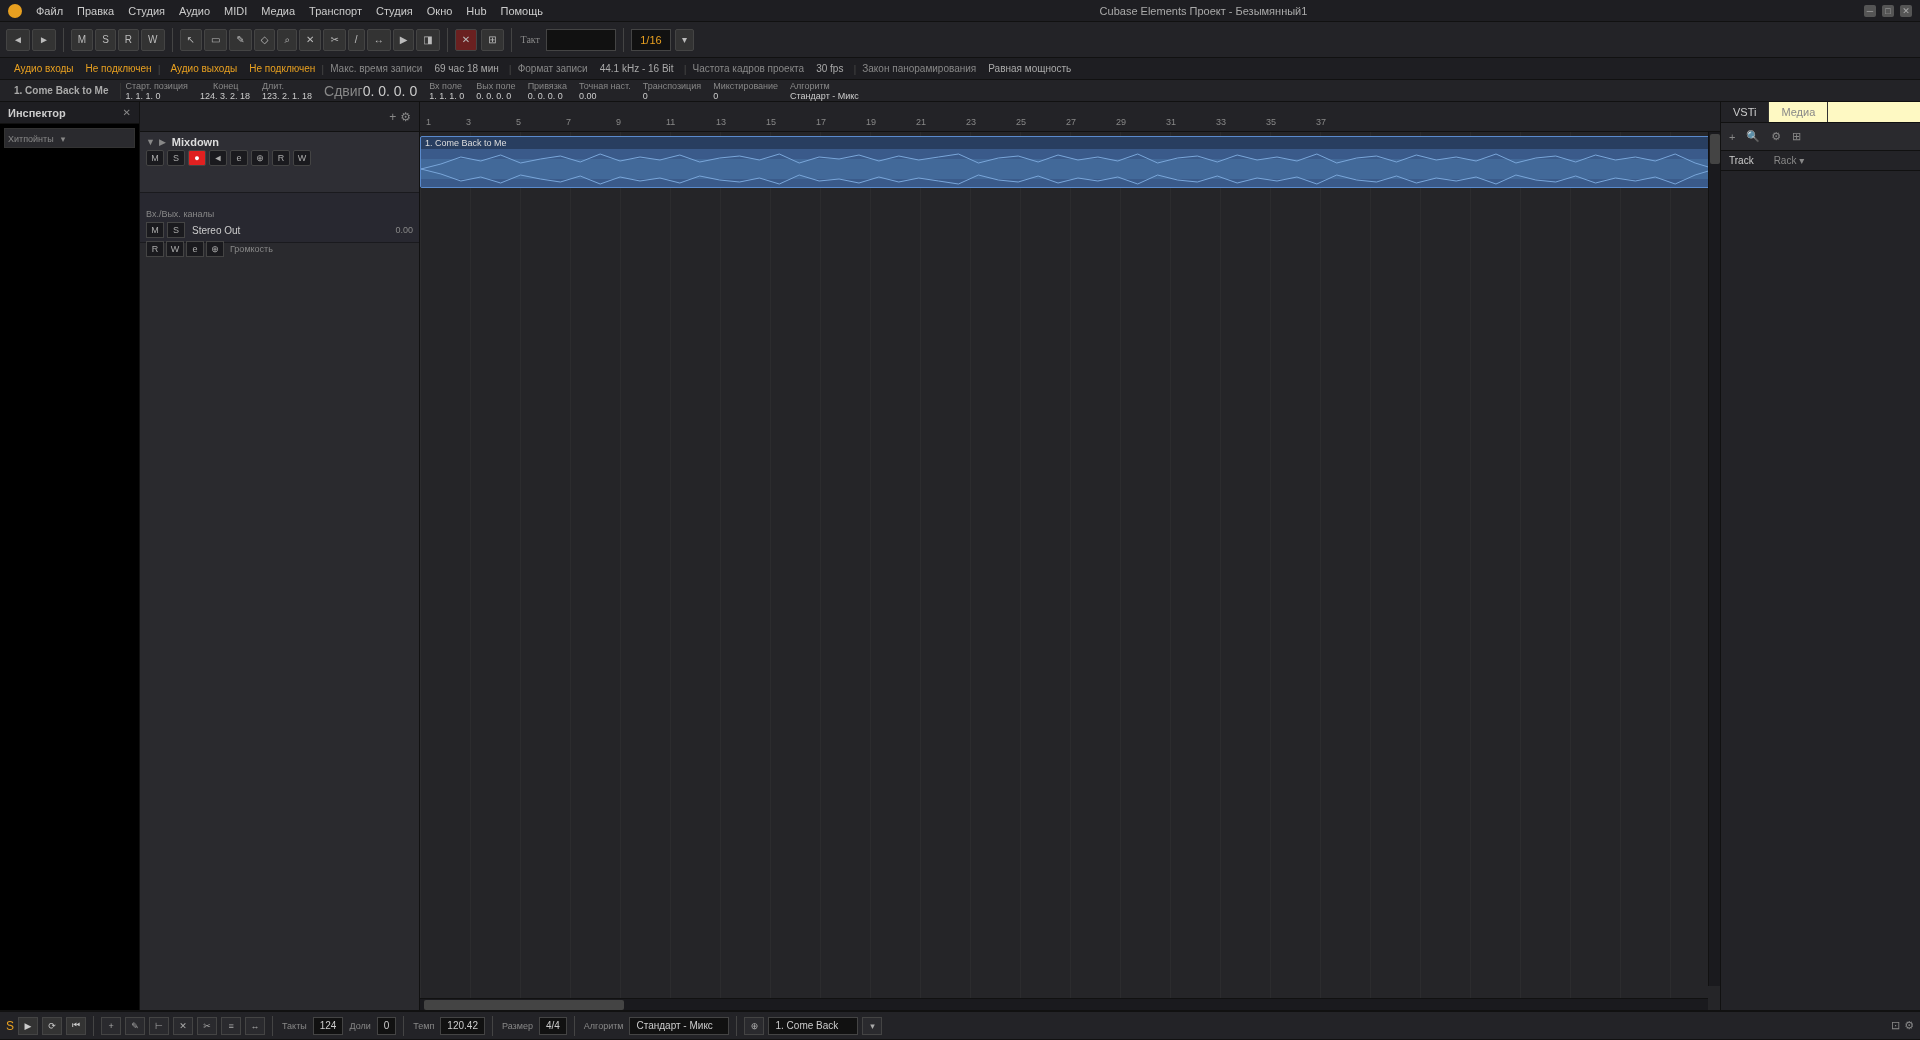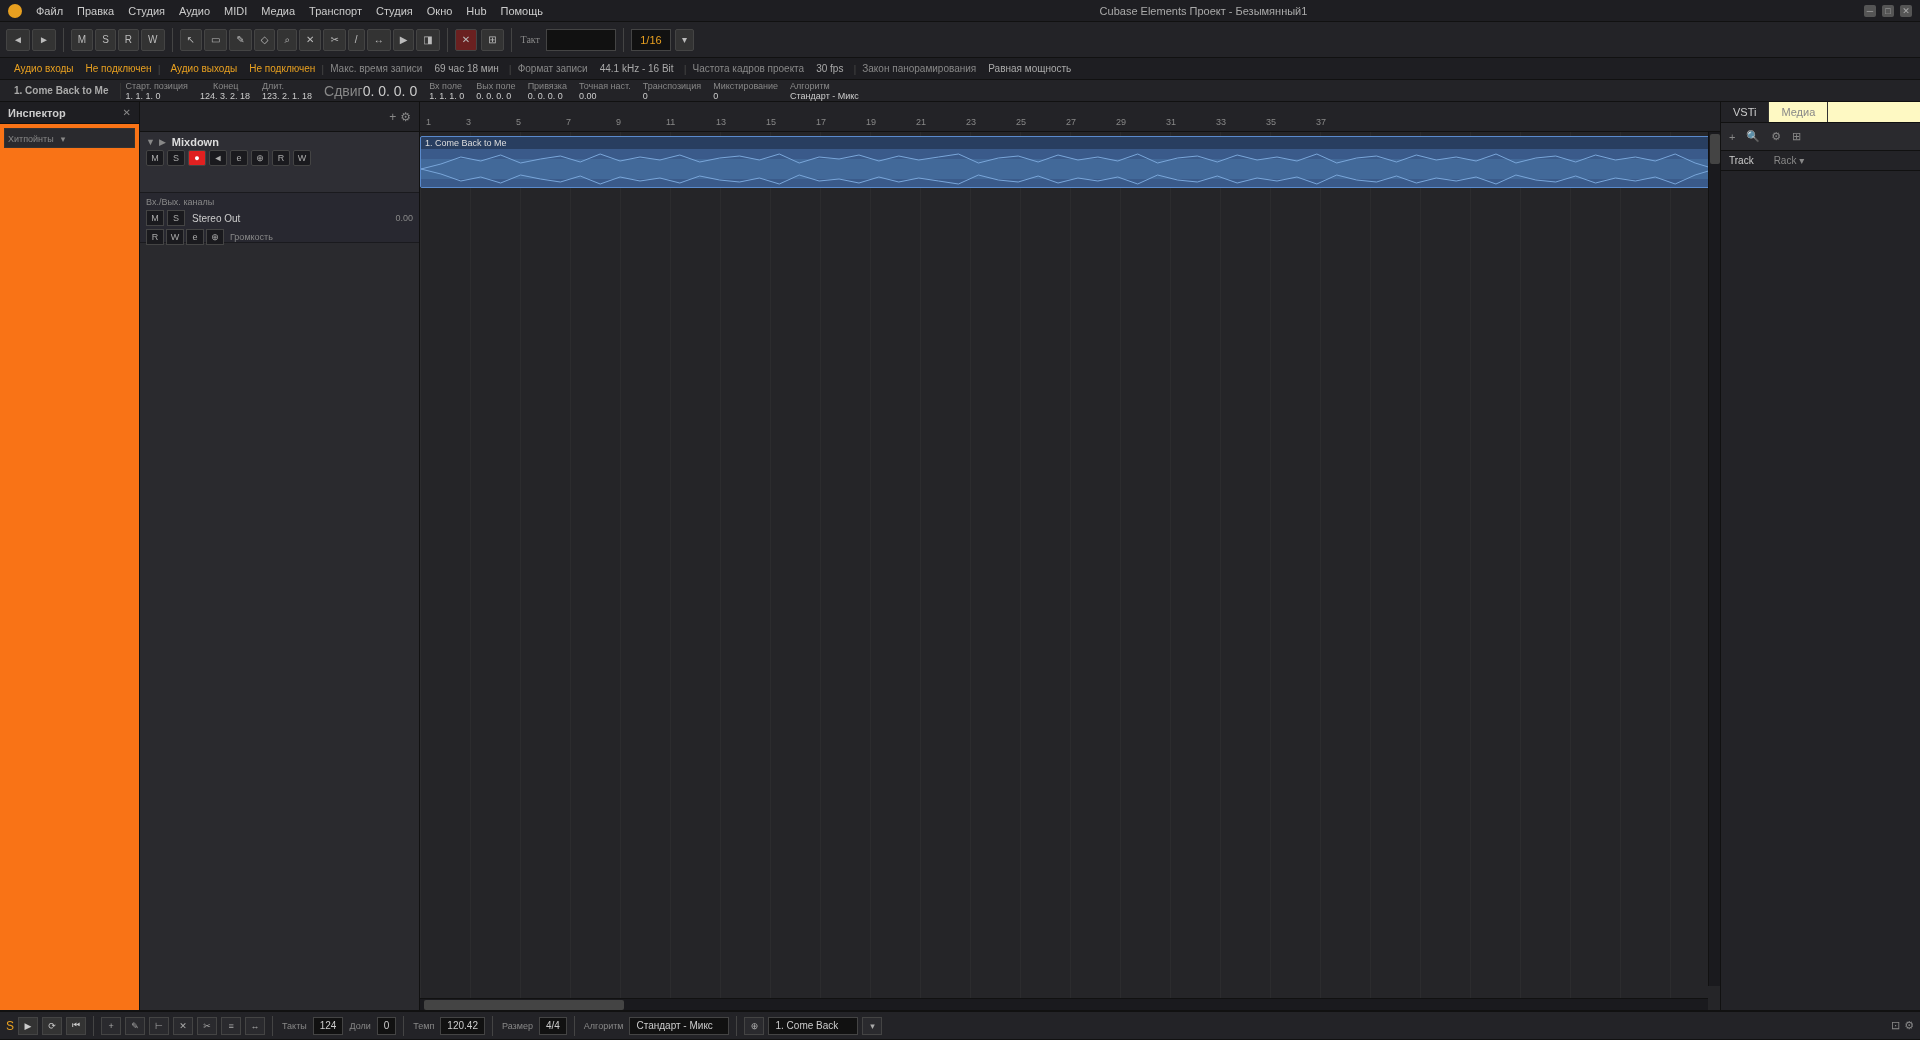--- a/index.html
+++ b/index.html
@@ -154,21 +154,21 @@
 
     
     #main-layout {
       display: flex;
       height: calc(1040px - 22px - 36px - 22px - 22px - 30px);
     }
 
     
     #inspector {
       width: 140px;
-      background: #f97316;
+      background: #000000;
       border-right: 1px solid #111;
       display: flex;
       flex-direction: column;
     }
     #inspector-header {
       background: #1e1e22;
       padding: 4px 8px;
       font-size: 11px;
       color: #ccc;
       font-weight: bold;
@@ -262,21 +262,21 @@
       font-size: 9px;
       cursor: pointer;
       display: flex; align-items: center; justify-content: center;
       border-radius: 2px;
     }
     .track-ctrl-btn.active { background: #e02020; color: #fff; }
     .track-sub {
       background: #282830;
       height: 50px;
       border-top: 1px solid #1a1a1e;
-      padding: 4px 6px;
+      padding: 16px 6px;
     }
     .sub-section-label {
       color: #888;
       font-size: 9px;
       margin-bottom: 3px;
     }
     .sub-controls {
       display: flex;
       align-items: center;
       gap: 3px;

